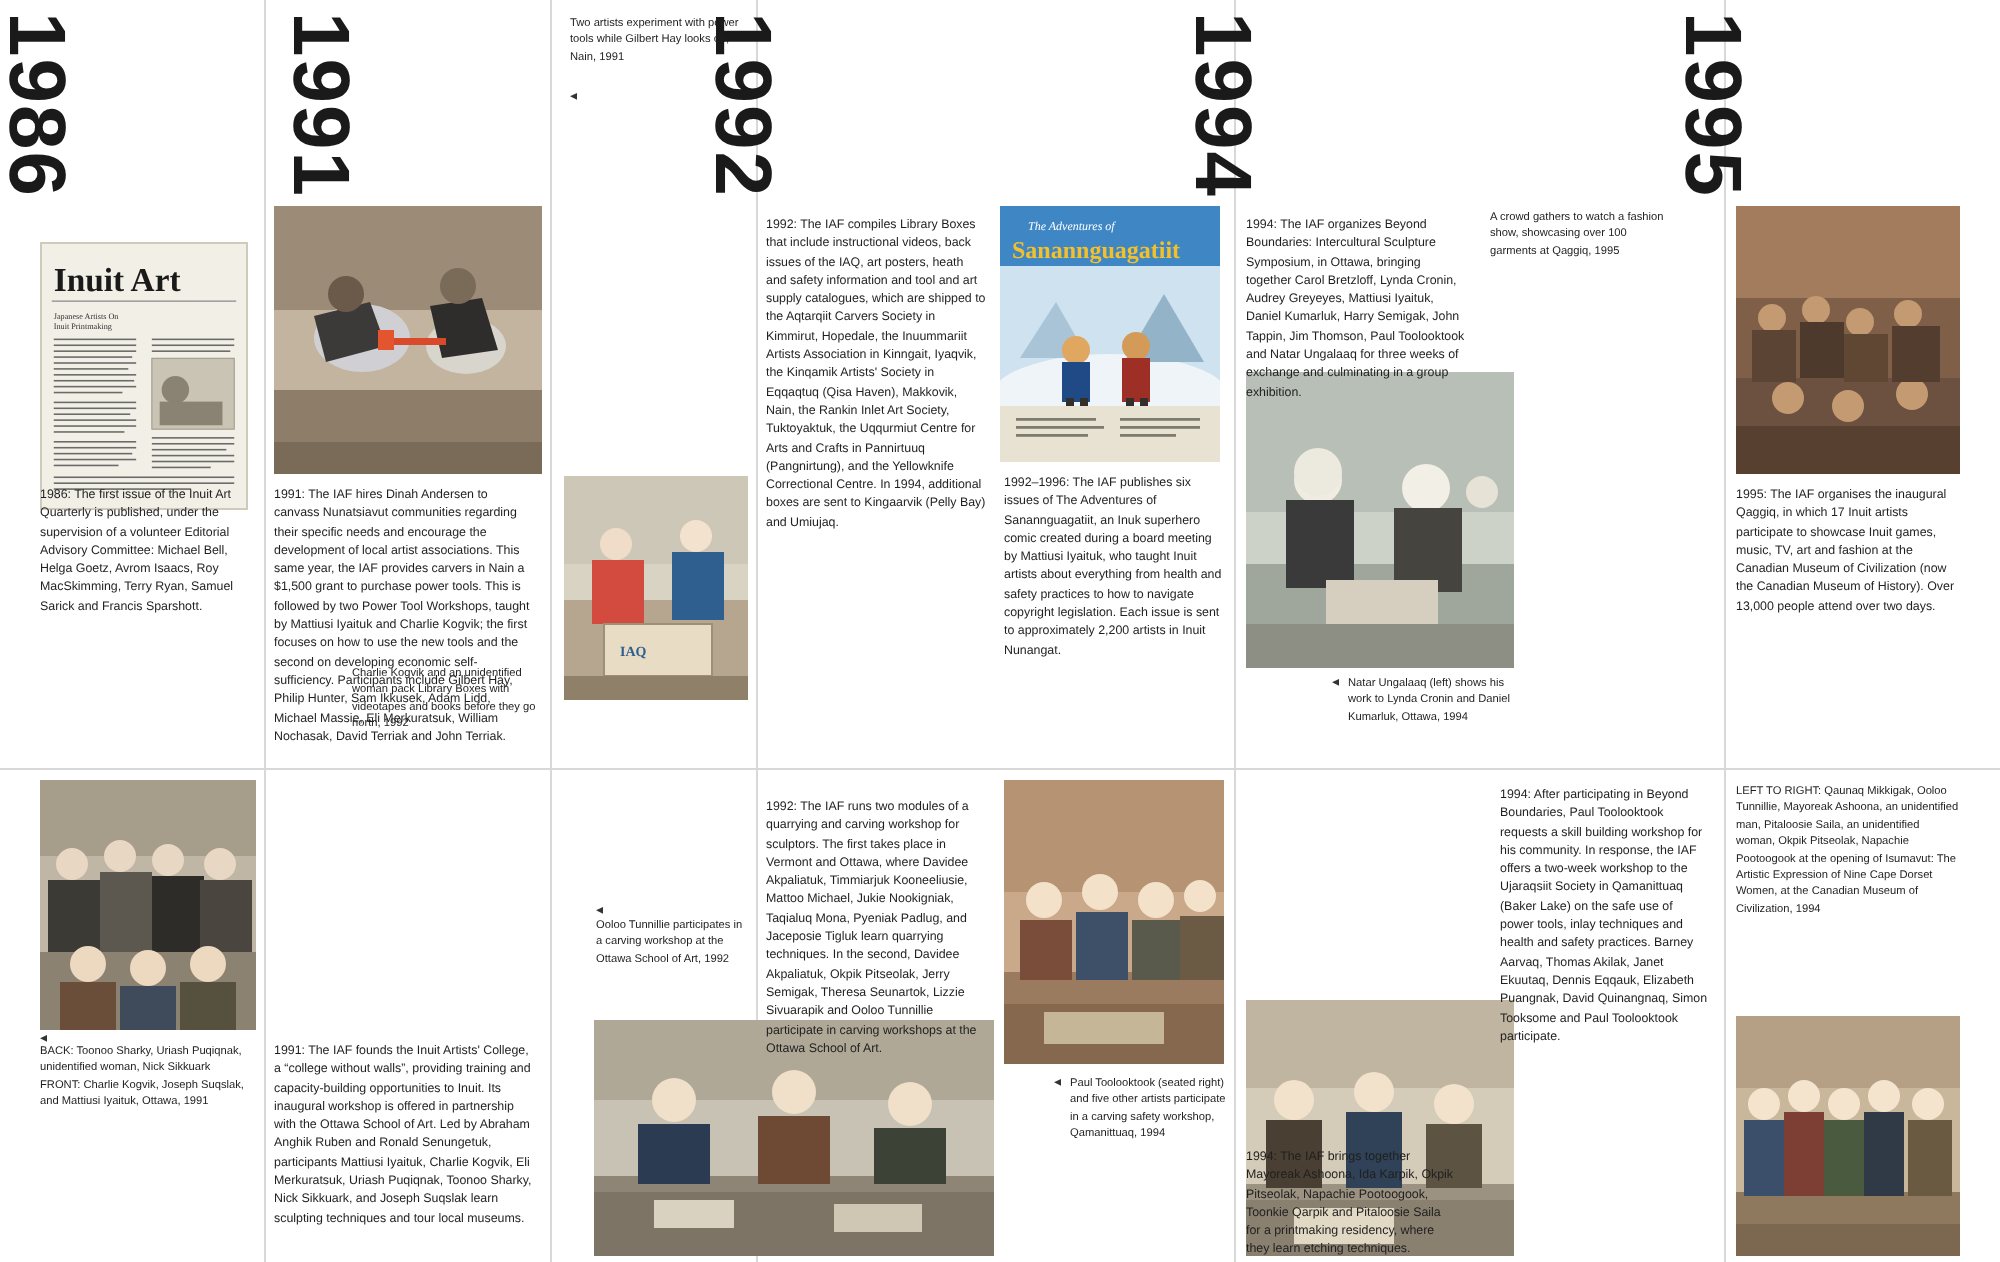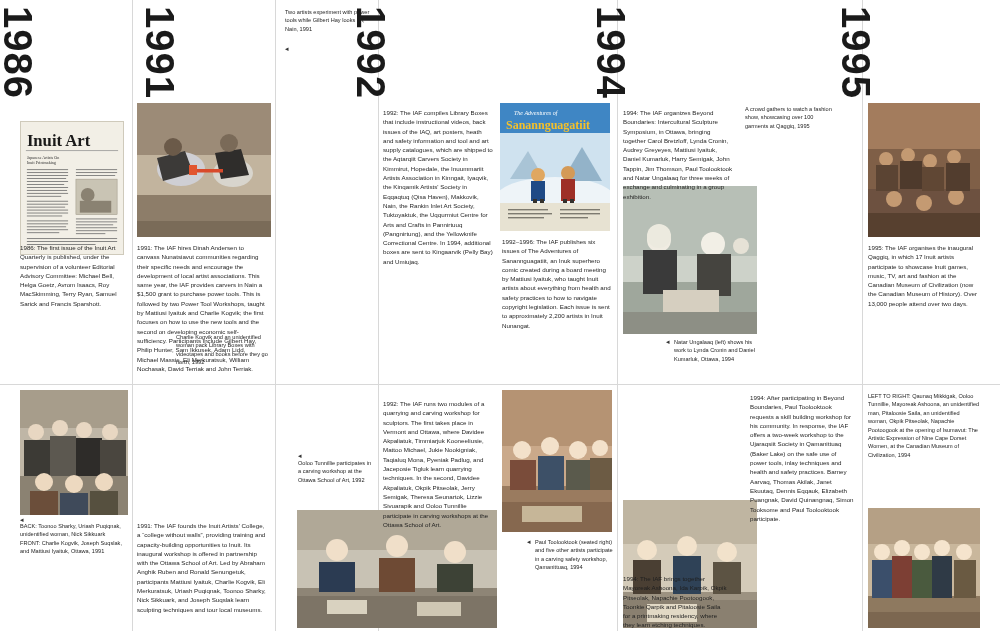--- a/index.html
+++ b/index.html
@@ -224,20 +224,38 @@
           <circle cx="88" cy="94" r="8"></circle>
       </g>
       <rect x="8" y="62" width="22" height="26" fill="#5b4433"></rect>
       <rect x="32" y="58" width="22" height="28" fill="#4e3a2c"></rect>
       <rect x="54" y="64" width="22" height="24" fill="#604734"></rect>
       <rect x="78" y="60" width="24" height="28" fill="#523d2e"></rect>
       <rect x="0" y="110" width="112" height="24" fill="#57402f"></rect>
     </svg>
   </div>
 
+  <div class="photo" style="left:282px; top:238px; width:92px; height:112px;">
+    <svg class="ph-inner" viewBox="0 0 92 112" preserveAspectRatio="none">
+      <rect width="92" height="112" fill="#d9d3c4"></rect>
+      <rect y="0" width="92" height="44" fill="#cdc7b8"></rect>
+      <rect y="62" width="92" height="50" fill="#b7a68f"></rect>
+      <g>
+        <circle cx="26" cy="34" r="8" fill="#f0ddc9"></circle>
+        <rect x="14" y="42" width="26" height="32" fill="#d24b3e"></rect>
+      </g>
+      <g>
+        <circle cx="66" cy="30" r="8" fill="#f3e2cd"></circle>
+        <rect x="54" y="38" width="26" height="34" fill="#2f5f8f"></rect>
+      </g>
+      <rect x="20" y="74" width="54" height="26" fill="#e8dcc5" stroke="#9d9076" stroke-width="1"></rect>
+      <text x="28" y="90" font-family="Liberation Serif, serif" font-size="7" fill="#2f5f8f" font-weight="bold">IAQ</text>
+      <rect x="0" y="100" width="92" height="12" fill="#8f8069"></rect>
+    </svg>
+  </div>
 
   <div class="photo" style="left:20px; top:390px; width:108px; height:125px;">
     <svg class="ph-inner" viewBox="0 0 108 125" preserveAspectRatio="none">
       <rect width="108" height="125" fill="#bfb6a6"></rect>
       <rect y="0" width="108" height="38" fill="#a79d8b"></rect>
       <rect y="86" width="108" height="39" fill="#8b8272"></rect>
       <g fill="#e8d7c2">
         <circle cx="16" cy="42" r="8"></circle>
           <circle cx="40" cy="38" r="8"></circle>
         <circle cx="64" cy="40" r="8"></circle>

